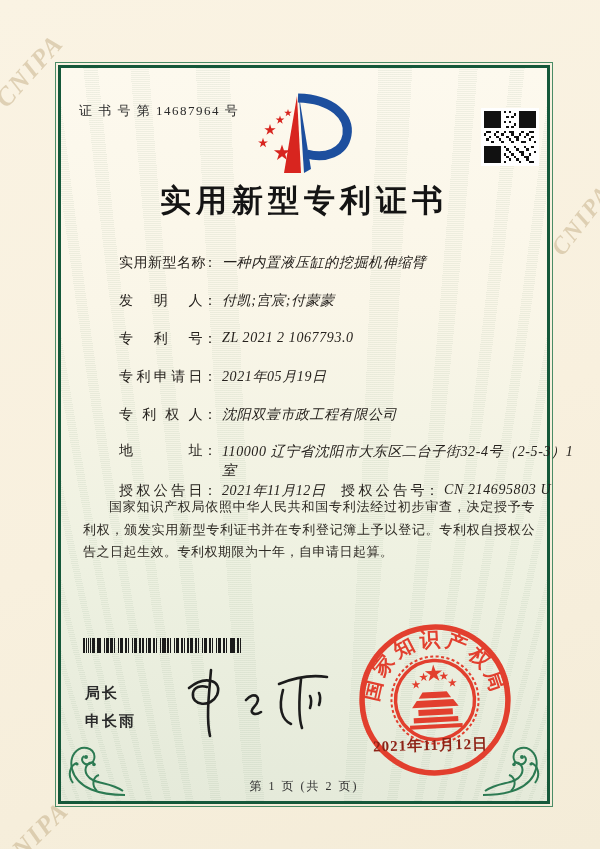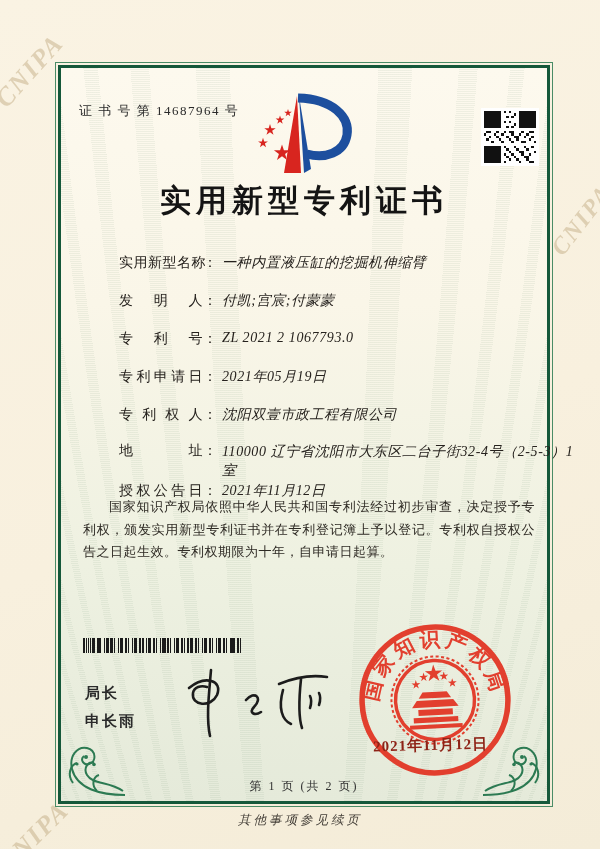--- a/index.html
+++ b/index.html
@@ -197,20 +197,23 @@
         <div class="f-row" style="top:156px">
           <span class="f-label">专 利 权 人</span><span class="f-colon">：</span><span class="f-value">沈阳双壹市政工程有限公司</span>
         </div>
         <div class="f-row" style="top:192px">
           <span class="f-label">地 址</span><span class="f-colon">：</span><span class="f-value f-wrap">110000 辽宁省沈阳市大东区二台子街32-4号（2-5-3）1室</span>
         </div>
         <div class="f-row" style="top:232px">
           <span>
             <span class="f-label">授权公告日</span><span class="f-colon">：</span><span class="f-value">2021年11月12日</span>
           </span>
+          <span class="grant-right">
+            <span class="f-label">授权公告号</span><span class="f-colon">：</span><span class="f-value">CN 214695803 U</span>
+          </span>
         </div>
       </div>
 
       <div class="paras">
         <p>国家知识产权局依照中华人民共和国专利法经过初步审查，决定授予专利权，颁发实用新型专利证书并在专利登记簿上予以登记。专利权自授权公告之日起生效。专利权期限为十年，自申请日起算。</p>
       </div>
 
       <div class="barcode"></div>
 
       <div class="signoff">
@@ -283,15 +286,14 @@
         <g fill="#2c7a52">
           <circle cx="23" cy="24" r="2"></circle>
             <circle cx="31" cy="31.5" r="1.8"></circle>
             <circle cx="14" cy="31" r="1.6"></circle>
         </g>
       </svg>
 
     </div>
   </div>
 
-  <div class="foot-note">其他事项参见续页</div>
 
 </div>
 
 </body></html>

